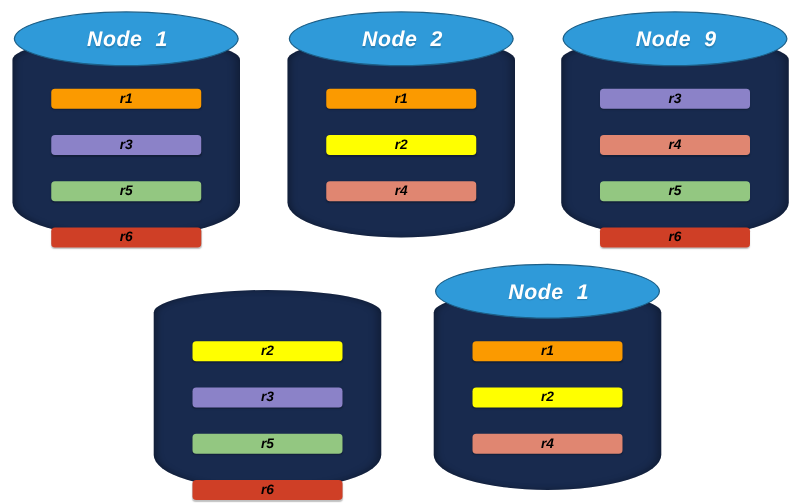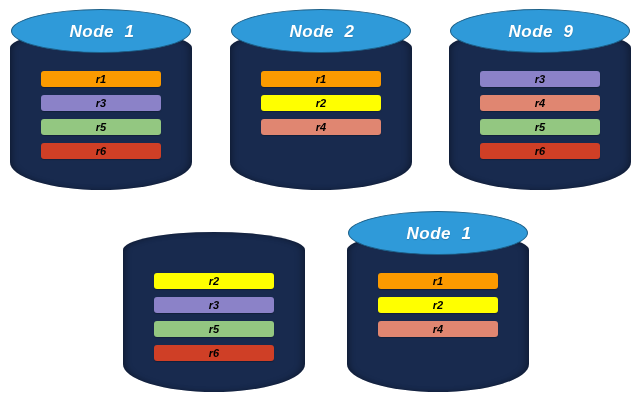--- a/index.html
+++ b/index.html
@@ -73,21 +73,21 @@
   
   .records {
     position: absolute;
     left: 31px;
     top: 63px;
     width: 120px;
   }
   .record {
     position: relative;
     height: 16px;
-    margin-bottom: 8px;
+    margin-bottom: 21px;
     border-radius: 3px;
     display: flex;
     align-items: center;
     justify-content: center;
     color: #000000;
     font-size: 11px;
     font-weight: bold;
     line-height: 1;
     box-shadow: 0 1px 1px rgba(0,0,0,0.25);
   }

